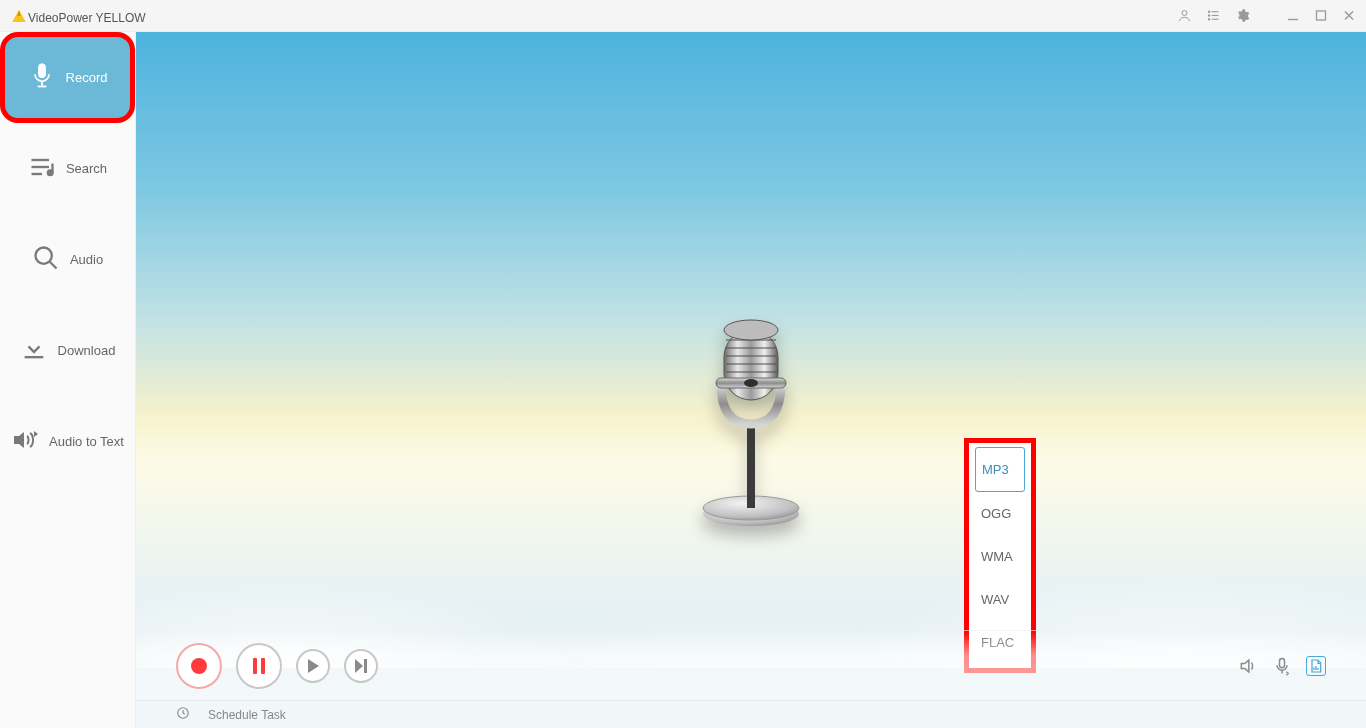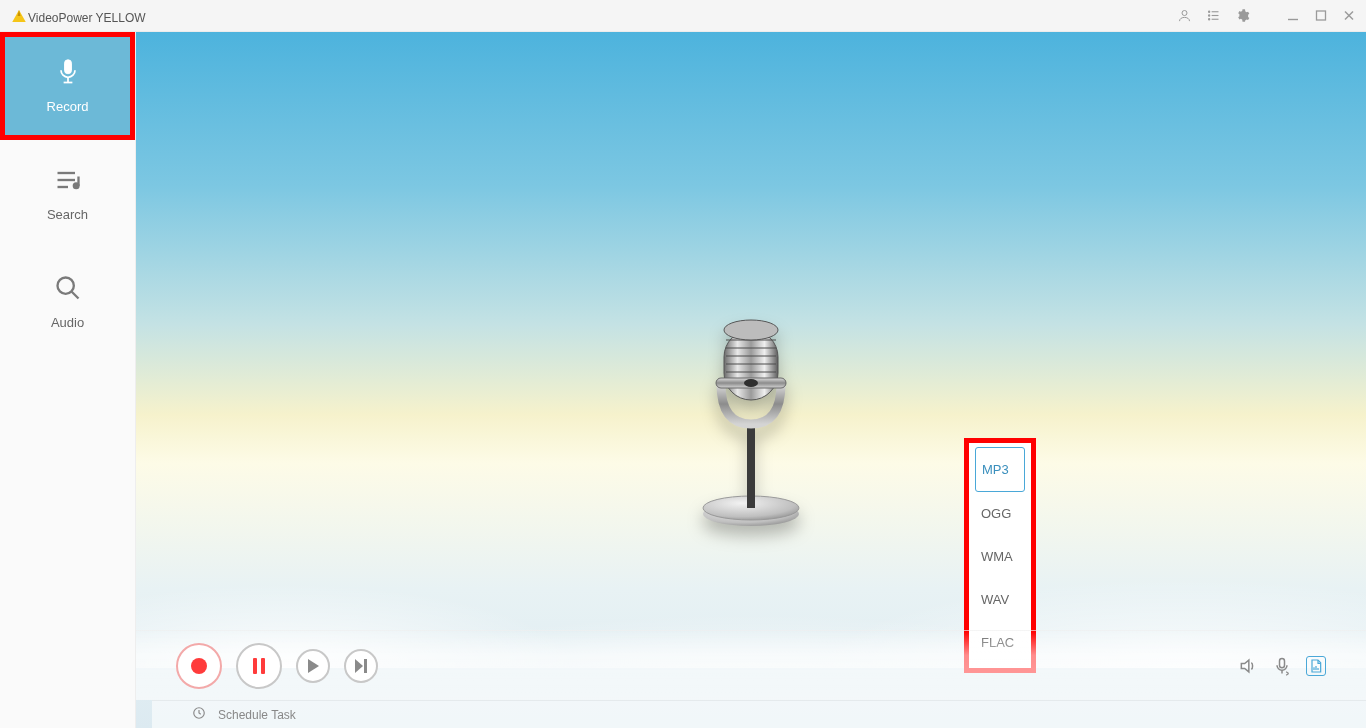--- a/index.html
+++ b/index.html
@@ -16,22 +16,22 @@
   .titlebar-right { display:flex; align-items:center; gap:14px; color:#9a9a9a; }
   .titlebar-right svg { width:15px; height:15px; display:block; }
   .win-btn { width:14px; height:14px; display:flex; align-items:center; justify-content:center;}
 
   
   .app-body { display:flex; height:calc(728px - 32px); }
 
   
   .sidebar { width:136px; background:#fafafa; border-right:1px solid #eee; display:flex; flex-direction:column; }
   .side-item {
-    height:108px; display:flex; flex-direction:column; align-items:center; justify-content:center;
-    gap:10px; color:#666; font-size:13px; cursor:pointer;
+    height:91px; display:flex; flex-direction:row; align-items:center; justify-content:center;
+    gap:10px; color:#666; font-size:13px; cursor:pointer;border-radius:18px;
   }
   .side-item svg { width:28px; height:28px; }
   .side-item.active { background:#6cb9d7; color:#fff; }
   .side-item.active svg { stroke:#fff; fill:#fff; }
   .highlight-red { border:5px solid #ff0000; }
 
   
   .main {
     flex:1; position:relative;
     background:
@@ -81,22 +81,22 @@
     display:flex; align-items:center; justify-content:center; background:#fff;
   }
   .round.sm { width:34px; height:34px; }
   .round.rec { border-color:#f3a9a9; }
   .ctrl-right { display:flex; gap:14px; align-items:center; color:#7a7a7a;}
   .ctrl-right .ico { width:20px; height:20px; display:flex; align-items:center; justify-content:center;}
   .ico.sel-box { border:1px solid #4aa8d8; border-radius:3px; padding:1px; color:#4aa8d8;}
 
   
   .task-strip {
-    position:absolute; left:16px; right:0; bottom:0; height:28px;
-    display:flex; align-items:center; gap:12px; padding:0 40px;
+    position:absolute; left:0; right:0; bottom:0; height:28px;
+    display:flex; align-items:center; gap:18px; padding:0 40px;
     background:rgba(255,255,255,.6); color:#888; font-size:12px;
     border-top:1px solid rgba(0,0,0,.05);
   }
 </style>
 </head>
 <body>
 
 <div class="titlebar">
   <div class="titlebar-left">
     <span class="app-logo">
@@ -181,21 +181,40 @@
     <div class="side-item">
       <span>
         <svg viewBox="0 0 24 24" fill="none" stroke="#7a7a7a" stroke-width="2">
             <circle cx="10" cy="10" r="7"></circle>
             <line x1="15" y1="15" x2="21" y2="21"></line>
           </svg>
       </span>
       <span>Audio</span>
     </div>
 
-
+    <div class="side-item">
+      <span>
+        <svg viewBox="0 0 24 24" fill="#7a7a7a">
+            <path d="M12 3v10l-4-4-1.4 1.4L12 16l5.4-5.6L16 9l-4 4V3z"></path>
+            <rect x="4" y="18" width="16" height="2"></rect>
+          </svg>
+      </span>
+      <span>Download</span>
+    </div>
+
+    <div class="side-item">
+      <span>
+        <svg viewBox="0 0 28 24" fill="#7a7a7a">
+            <path d="M3 8v8l5 0 5 4V4l-5 4z"></path>
+            <path fill="none" stroke="#7a7a7a" stroke-width="2" d="M16 8c2 1 2 7 0 8M19 5c4 2 4 12 0 14"></path>
+            <path d="M23 3l4 3-4 3z"></path>
+          </svg>
+      </span>
+      <span>Audio to Text</span>
+    </div>
 
 
   </div>
 
   <div class="main">
     <div class="clouds"></div>
 
     <div class="mic-wrap">
       <svg width="150" height="240" viewBox="0 0 150 240">
         <defs>

